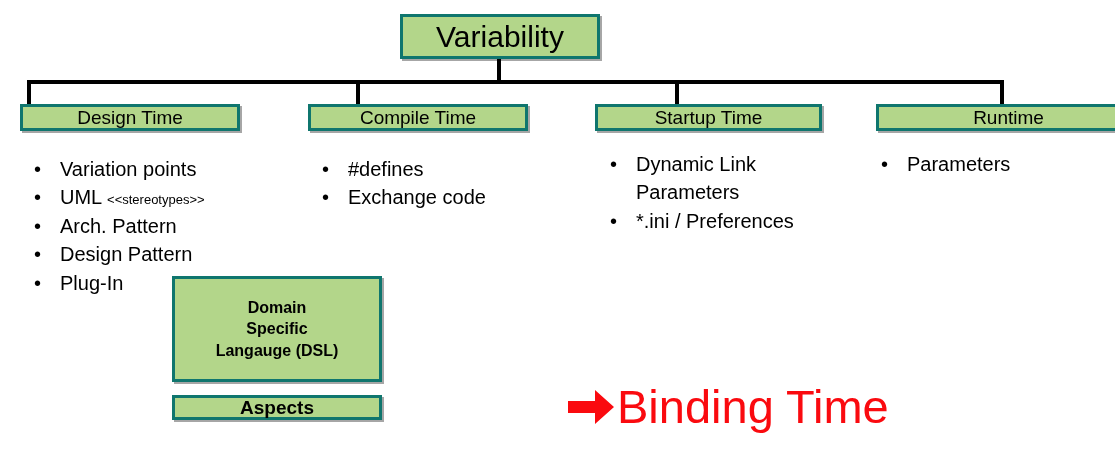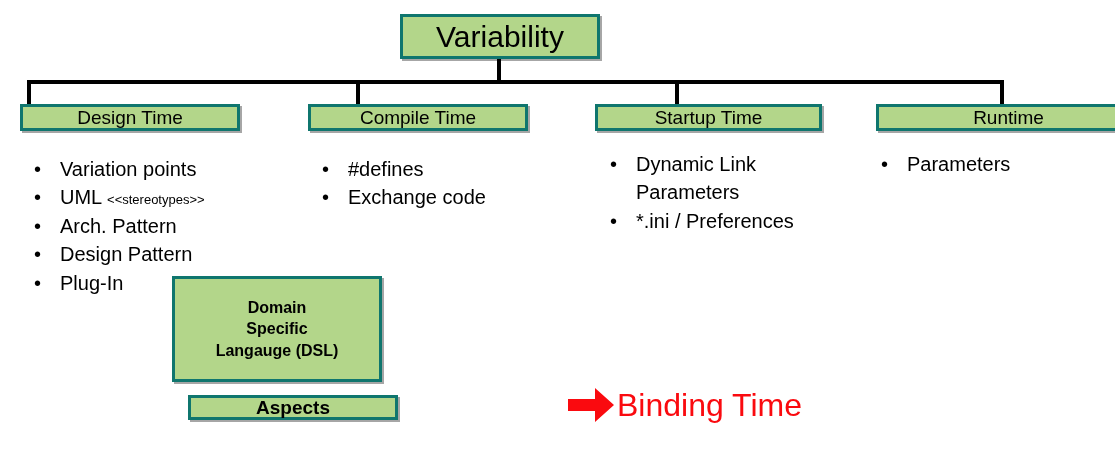--- a/index.html
+++ b/index.html
@@ -65,21 +65,20 @@
     line-height: 1.32;
     flex-direction: column;
   }
   #box-aspects {
     left: 172px;
     top: 395px;
     width: 210px;
     height: 25px;
     font-size: 19px;
     font-weight: bold;
-    margin-left: 16px;
   }
 
   
   .line {
     position: absolute;
     background: #000000;
   }
   #stem-variability {
     left: 497px;
     top: 59px;
@@ -140,21 +139,21 @@
     align-items: center;
     color: #fa0a0f;
   }
   #binding-arrow-icon {
     display: block;
     width: 52px;
     height: 44px;
     flex: 0 0 52px;
   }
   #binding-time-label {
-    font-size: 32px;
+    font-size: 47px;
     line-height: 1;
     white-space: nowrap;
   }
 </style>
 </head>
 <body>
 
 <div id="canvas">
 
   <div class="gbox shadow" id="box-variability">

